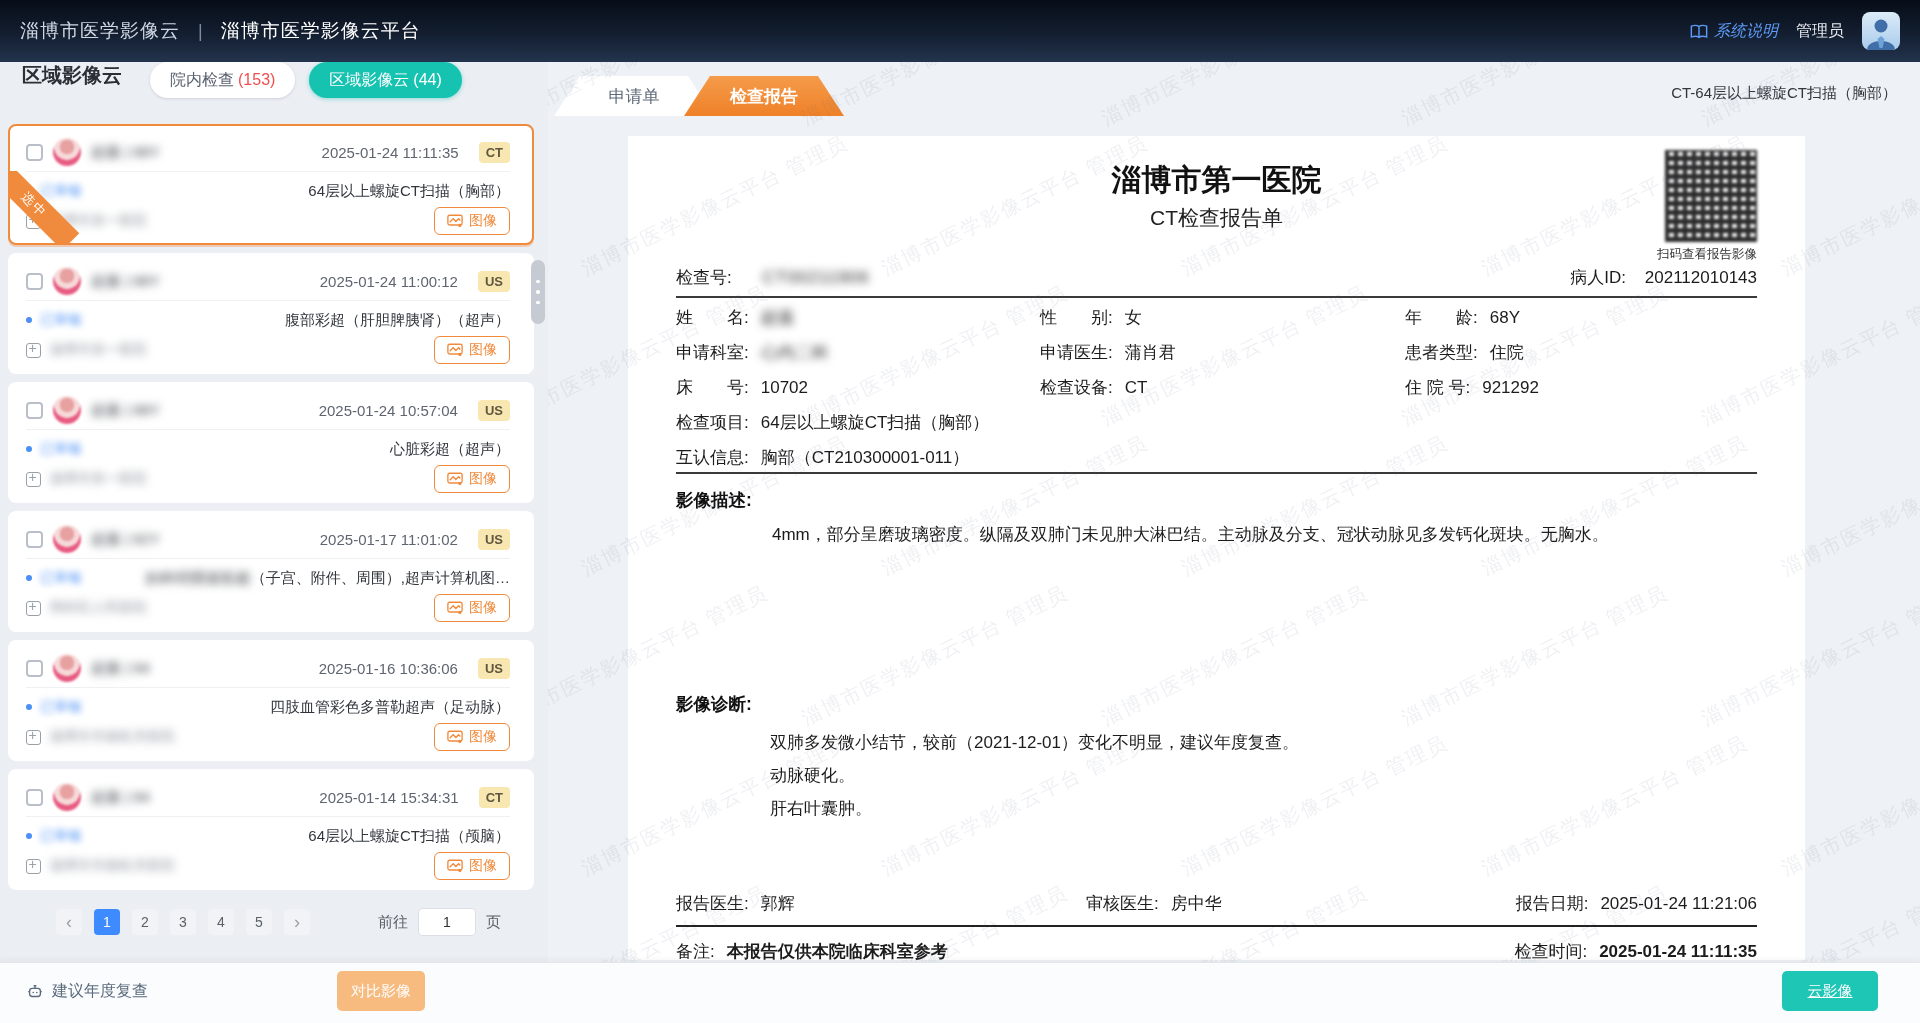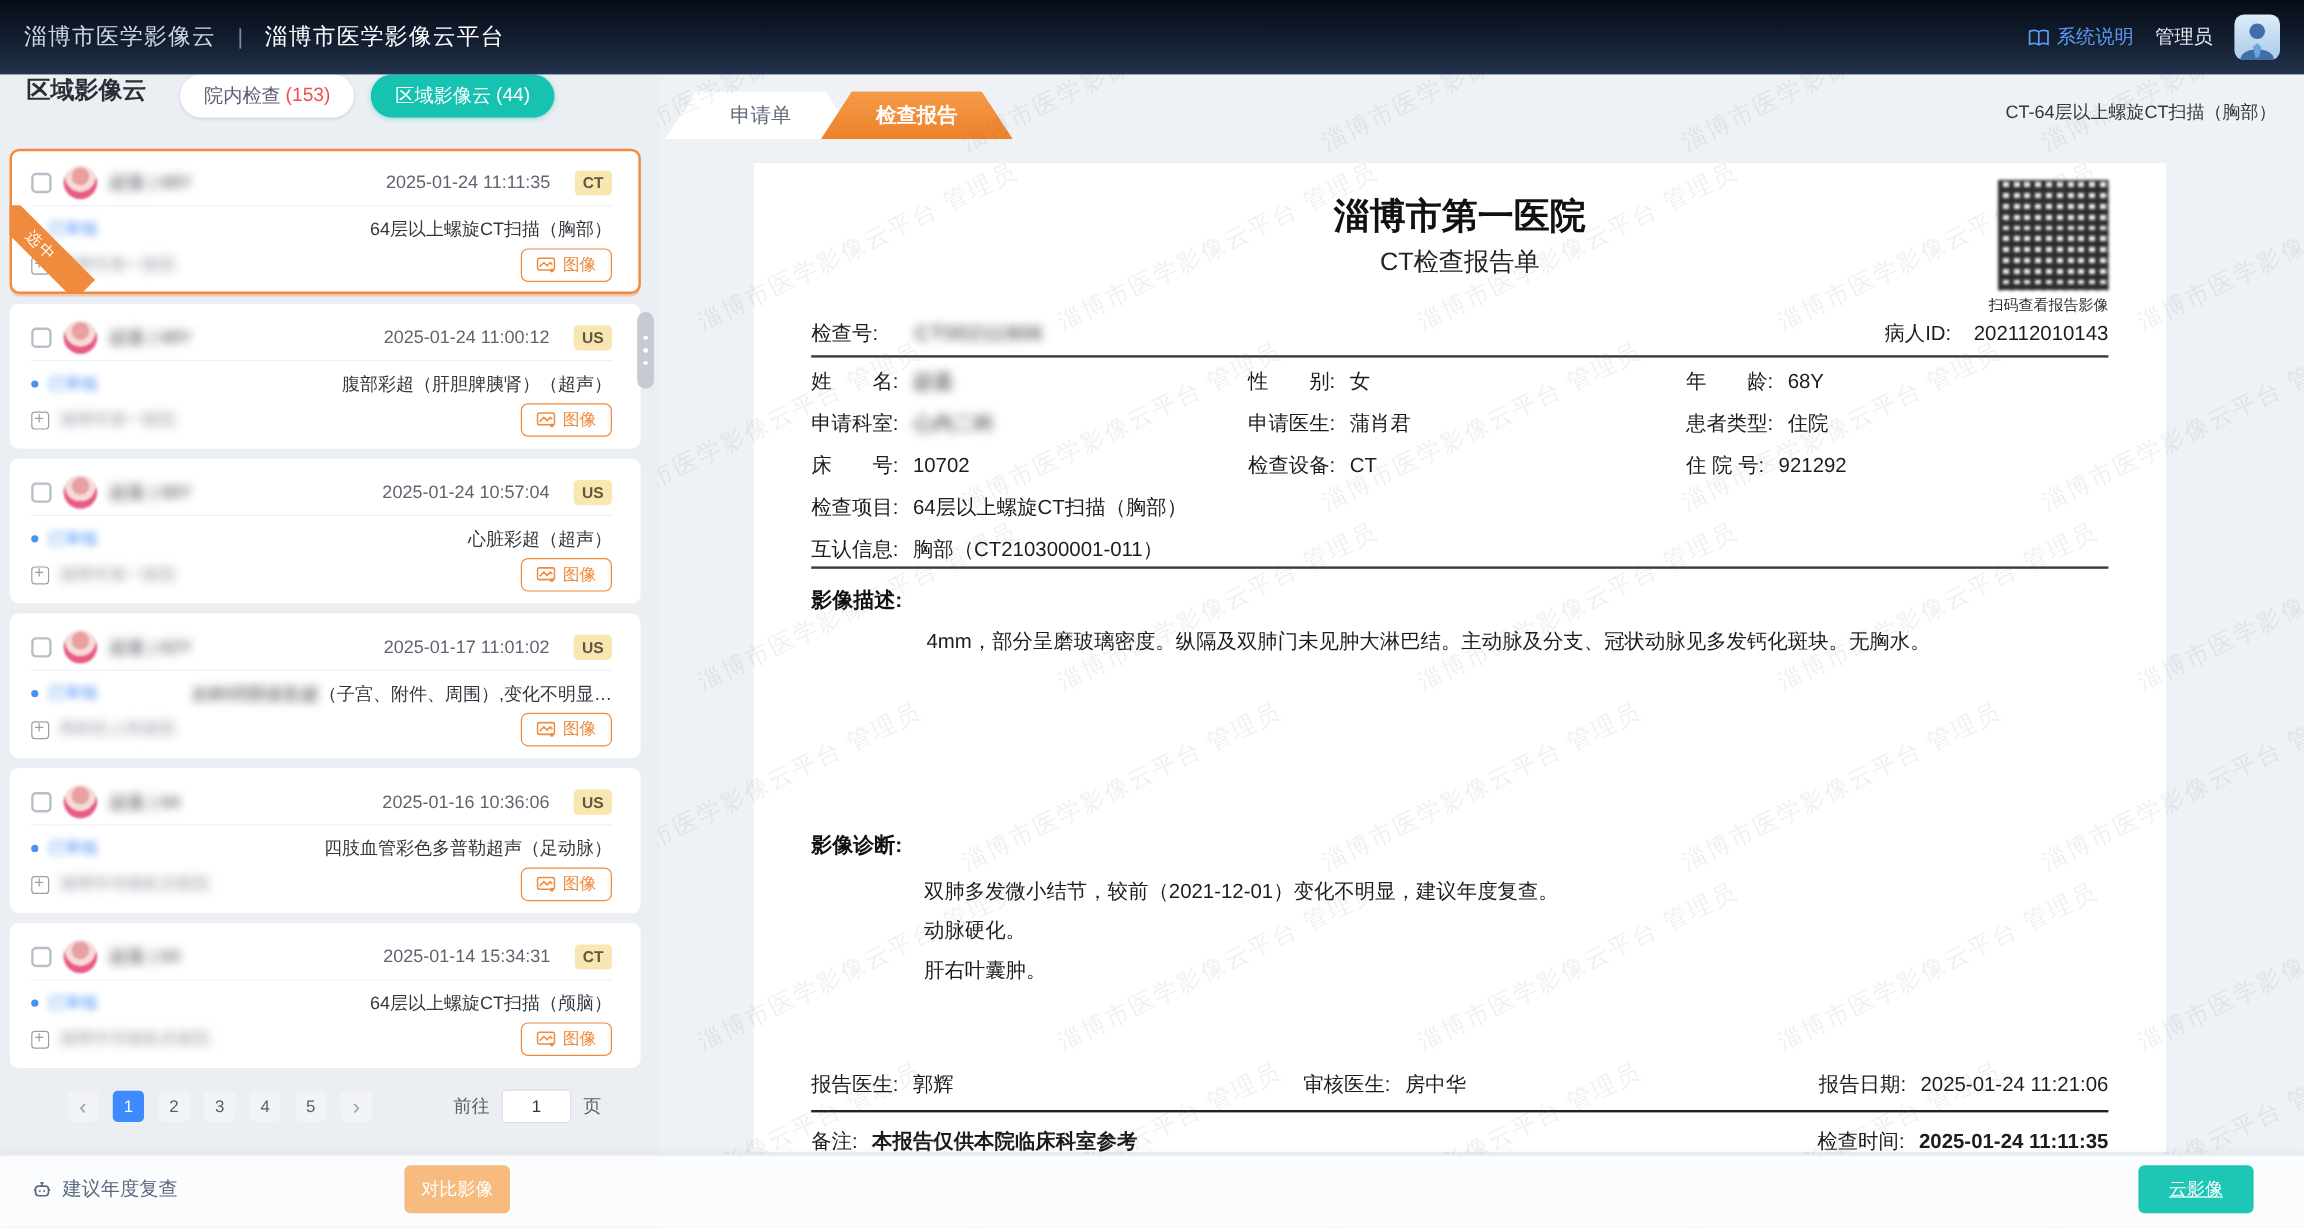--- a/index.html
+++ b/index.html
@@ -7,21 +7,21 @@
     font-family:"Liberation Sans","DejaVu Sans",sans-serif; background:#edf0f4; color:#303133; }
 
   
   .app-header { position:absolute; left:0; top:0; width:1920px; height:62px;
     background:linear-gradient(180deg,#070d18 0%,#131e30 55%,#23344d 100%);
     display:flex; align-items:center; padding:0 20px; z-index:50; }
   .brand { font-size:19px; color:#cfd6e2; letter-spacing:1px; }
   .brand-sep { color:#7e8aa0; margin:0 18px; font-size:18px; }
   .platform { font-size:19px; color:#ffffff; font-weight:normal; letter-spacing:1px; }
   .header-right { margin-left:auto; display:flex; align-items:center; gap:18px; }
-  .sys-help { display:flex; align-items:center; gap:6px; color:#5e9bf7; font-size:16px; cursor:pointer; }
+  .sys-help { display:flex; align-items:center; gap:6px; color:#5e9bf7; font-size:16px; cursor:pointer;font-style:italic; }
   .admin-name { color:#e8ecf2; font-size:16px; }
   .avatar { width:38px; height:38px; border-radius:8px; overflow:hidden;
     background:linear-gradient(180deg,#dcecf9,#a9cbeb); display:block; }
 
   
   .sidebar { position:absolute; left:0; top:62px; width:548px; bottom:0; background:#ebeef3; }
   .sidebar-head { display:flex; align-items:flex-start; height:58px; padding:0 14px 0 22px; gap:14px; }
   .sidebar-title { font-size:20px; font-weight:bold; color:#2b2f36; margin-right:14px; }
   .pill { height:36px; border-radius:18px; display:flex; align-items:center; padding:0 20px;
     font-size:16px; cursor:pointer; white-space:nowrap; }
@@ -275,21 +275,21 @@
       <span class="p-avatar"></span>
       <span class="p-name">赵嘉 | 62Y</span>
       <span class="card-date">2025-01-17 11:01:02</span>
       <span class="mod-badge">US</span>
     </div>
     <div class="card-div"></div>
     <div class="card-row2">
       <span class="status-dot"></span>
       <span class="status-txt">已审核</span>
       <span class="exam-name">
-        <span class="blur-part">妇科经阴道彩超</span><span>（子宫、附件、周围）,变化不明显…</span>
+        <span class="blur-part">妇科经阴道彩超</span><span>（子宫、附件、周围）,超声计算机图…</span>
       </span>
     </div>
     <div class="card-row3">
       <span class="plus-ico"></span>
       <span class="hosp-txt">周村区人民医院</span>
       <span class="img-btn">
         <svg width="16" height="14" viewBox="0 0 18 15" fill="none" stroke="#f08a3c" stroke-width="1.5">
           <rect x="1" y="1" width="16" height="11" rx="2"></rect>
           <path d="M3 9 l4 -4 3 3 3 -3 2 2"></path>
           <circle cx="14.5" cy="12.5" r="1.8" fill="#f08a3c" stroke="none"></circle>

